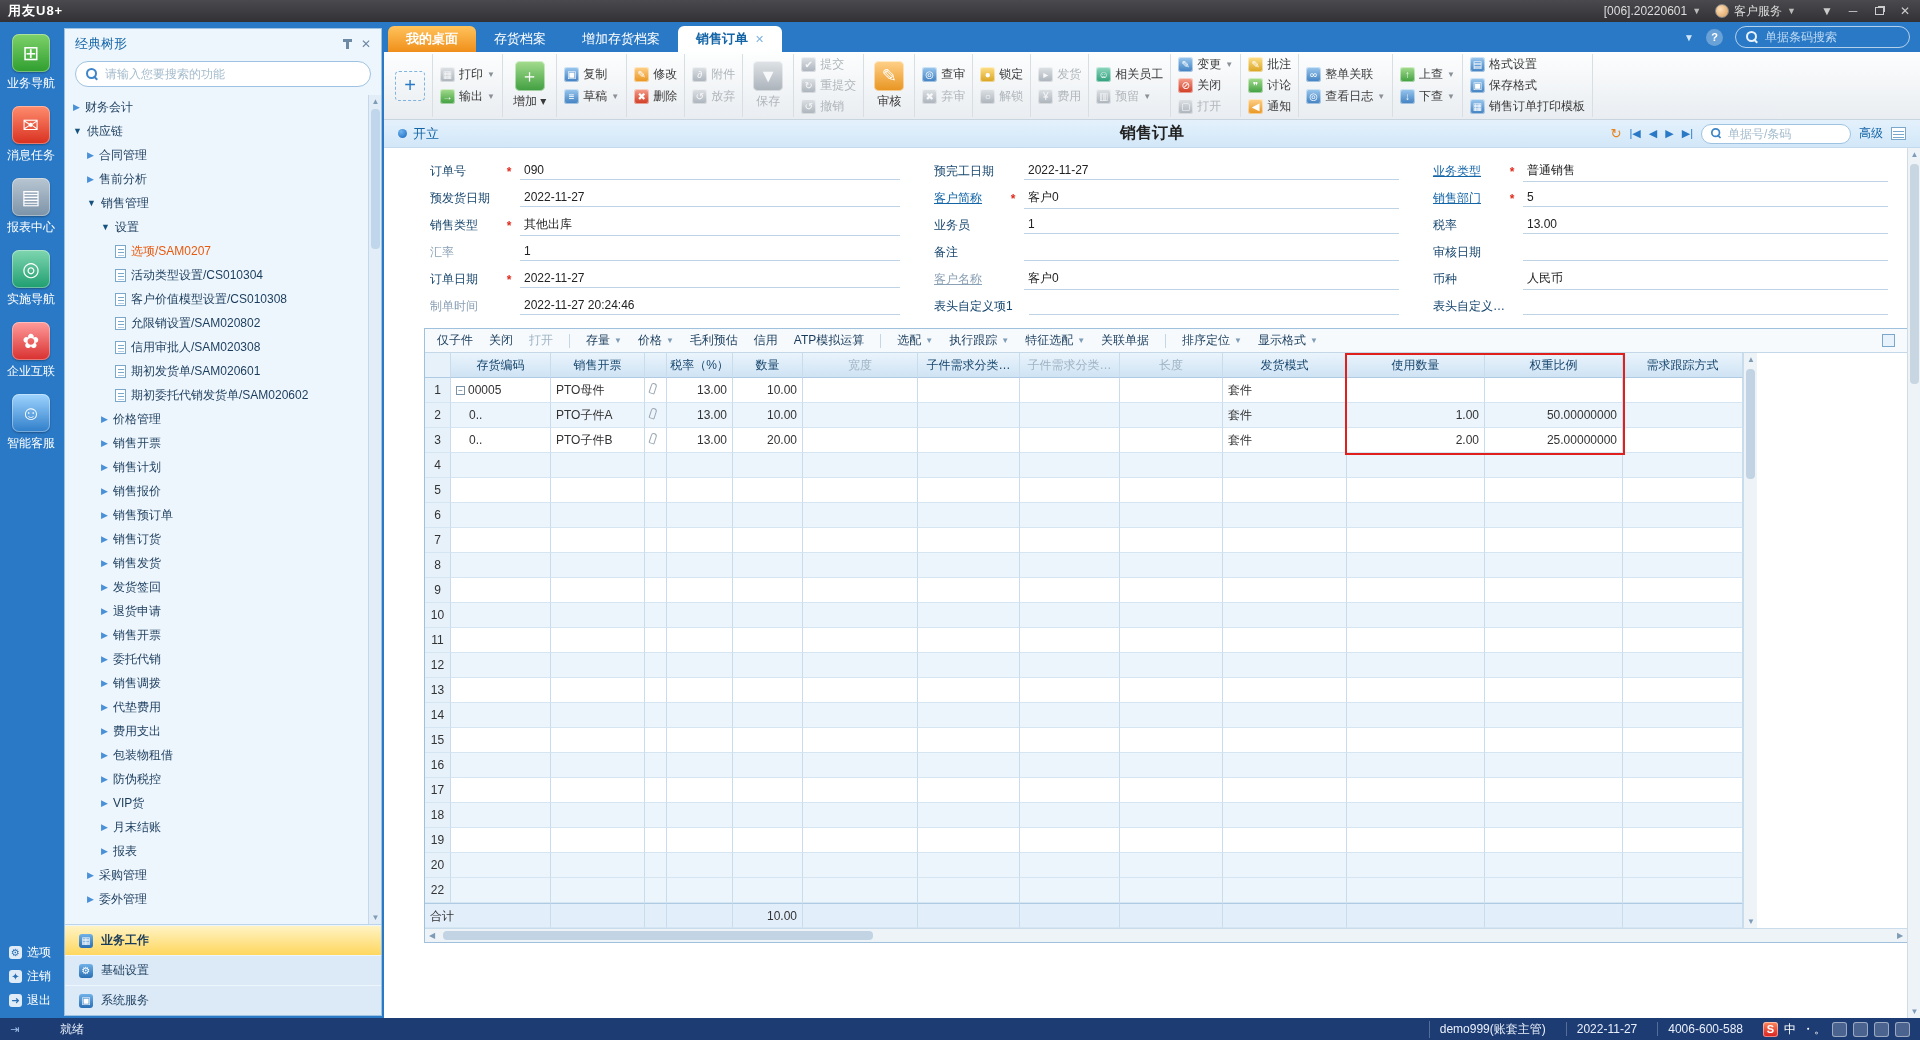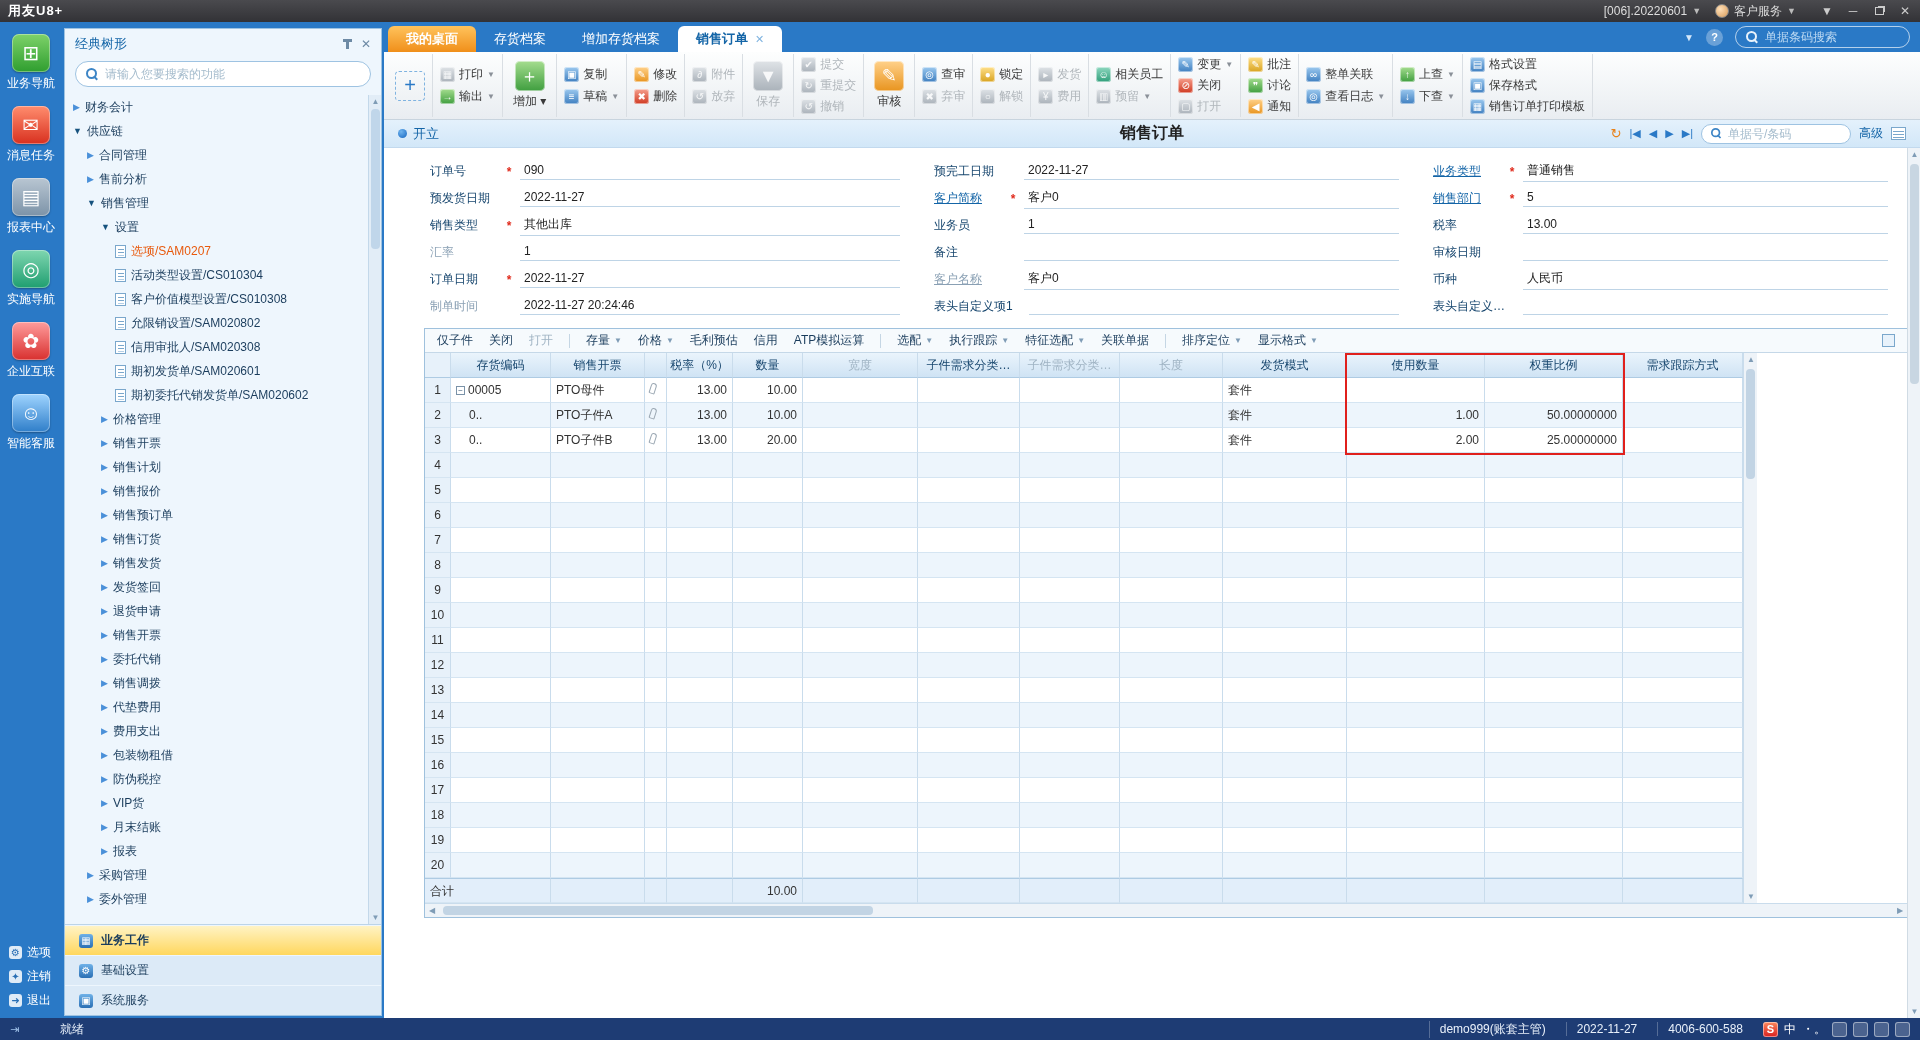--- a/index.html
+++ b/index.html
@@ -1192,20 +1192,36 @@
                   <div class="gcell" style="width: 70px;"></div>
                   <div class="gcell" style="width: 115px;"></div>
                   <div class="gcell" style="width: 102px;"></div>
                   <div class="gcell" style="width: 100px;"></div>
                   <div class="gcell" style="width: 103px;"></div>
                   <div class="gcell" style="width: 124px;"></div>
                   <div class="gcell" style="width: 138px;"></div>
                   <div class="gcell" style="width: 138px;"></div>
                   <div class="gcell" style="width: 120px;"></div>
                 </div>
+                <div class="grow alt">
+                  <div class="gcell rownum" style="width: 26px;">22</div>
+                  <div class="gcell" style="width: 100px;"></div>
+                  <div class="gcell" style="width: 94px;"></div>
+                  <div class="gcell" style="width: 22px;"></div>
+                  <div class="gcell" style="width: 66px;"></div>
+                  <div class="gcell" style="width: 70px;"></div>
+                  <div class="gcell" style="width: 115px;"></div>
+                  <div class="gcell" style="width: 102px;"></div>
+                  <div class="gcell" style="width: 100px;"></div>
+                  <div class="gcell" style="width: 103px;"></div>
+                  <div class="gcell" style="width: 124px;"></div>
+                  <div class="gcell" style="width: 138px;"></div>
+                  <div class="gcell" style="width: 138px;"></div>
+                  <div class="gcell" style="width: 120px;"></div>
+                </div>
                 <div class="grow gtotal">
                   <div class="gcell" style="width: 126px;">合计</div>
                   <div class="gcell" style="width: 94px;"></div>
                   <div class="gcell" style="width: 22px;"></div>
                   <div class="gcell r" style="width: 66px;"></div>
                   <div class="gcell r" style="width: 70px;">10.00</div>
                   <div class="gcell" style="width: 115px;"></div>
                   <div class="gcell" style="width: 102px;"></div>
                   <div class="gcell" style="width: 100px;"></div>
                   <div class="gcell" style="width: 103px;"></div>

